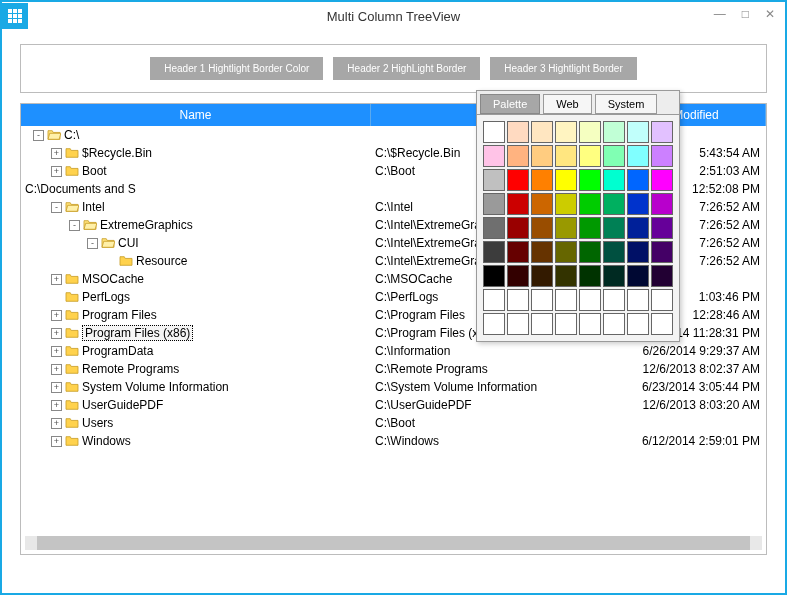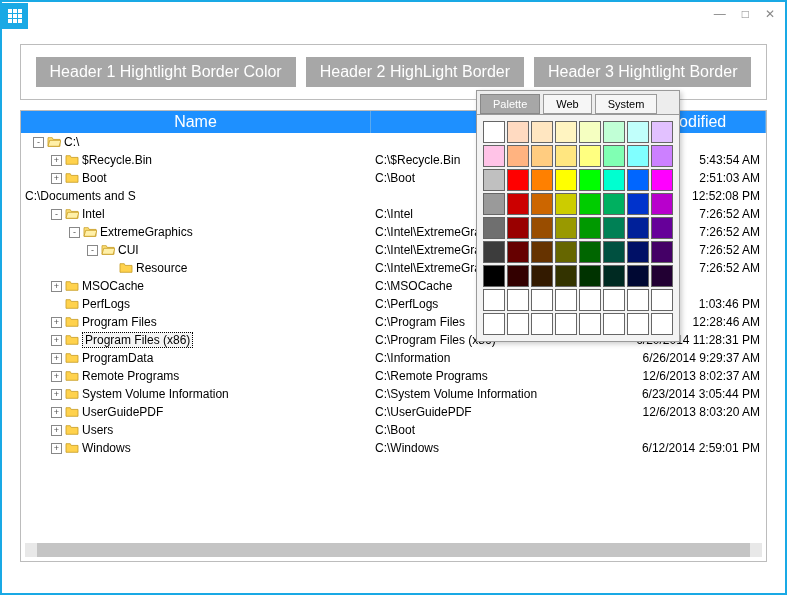--- a/index.html
+++ b/index.html
@@ -55,41 +55,41 @@
     border: 1px solid #bcbcbc;
     padding: 12px 8px;
     display: flex;
     justify-content: center;
     gap: 10px;
   }
   .hdr-btn {
     background: #a7a7a7;
     color: #fff;
     padding: 6px 14px;
-    font-size: 16px;
+    font-size: 10px;
     cursor: pointer;
     border: none;
   }
   .tree-panel {
     border: 1px solid #bcbcbc;
     margin-top: 10px;
     height: 452px;
     position: relative;
     overflow: hidden;
   }
   .col-headers {
     display: flex;
     height: 22px;
   }
   .col-header {
     background: #1e90ff;
     color: #fff;
     text-align: center;
     line-height: 22px;
-    font-size: 16px;
+    font-size: 12px;
     border-right: 1px solid #5aa9ee;
   }
   .tree-body {
     position: relative;
     height: 410px;
     overflow: hidden;
   }
   .row {
     height: 18px;
     display: flex;
@@ -204,20 +204,21 @@
             <rect x="11" y="1" width="4" height="4"></rect>
             <rect x="1" y="6" width="4" height="4"></rect>
             <rect x="6" y="6" width="4" height="4"></rect>
             <rect x="11" y="6" width="4" height="4"></rect>
             <rect x="1" y="11" width="4" height="4"></rect>
             <rect x="6" y="11" width="4" height="4"></rect>
             <rect x="11" y="11" width="4" height="4"></rect>
           </g>
         </svg>
     </div>
+    <div class="title-text">Multi Column TreeView</div>
     <div class="win-controls">
       <span>—</span>
       <span>□</span>
       <span>✕</span>
     </div>
   </div>
 
   <div class="content">
 
     <div class="header-panel">

